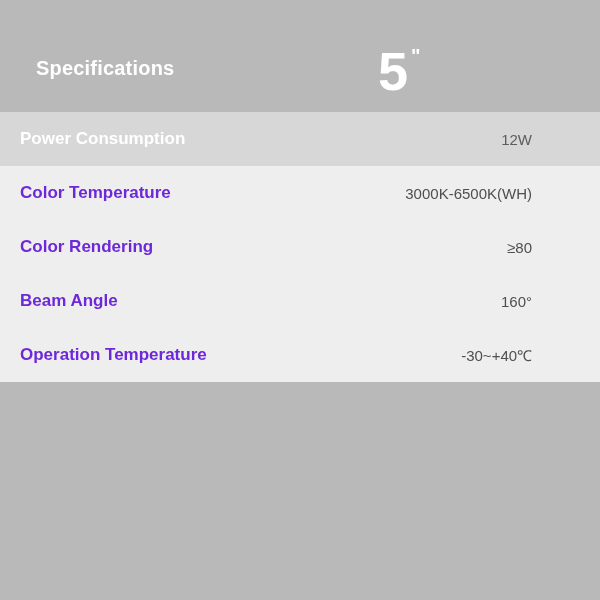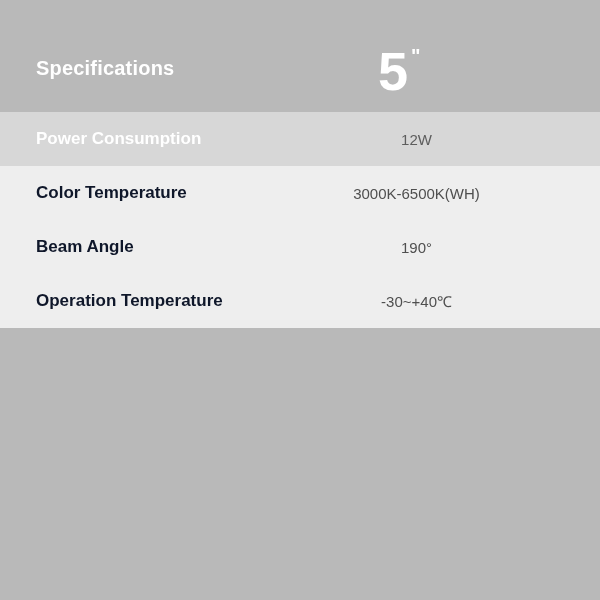--- a/index.html
+++ b/index.html
@@ -64,35 +64,35 @@
     height: 54px;
   }
   .spec-row.odd {
     background: #d7d7d7;
   }
   .spec-row.even {
     background: #eeeeee;
   }
   .spec-label {
     width: 300px;
-    padding-left: 36px;
+    padding-left: 20px;
     font-size: 17px;
     font-weight: bold;
     color: #ffffff;
     box-sizing: border-box;
     text-align: left;
     vertical-align: middle;
   }
   .spec-row.even .spec-label {
-    color: #0f172a;
+    color: #6d28d9;
   }
   .spec-value {
     font-size: 15px;
     color: #5d5d5d;
-    text-align: center;
+    text-align: right;
     padding-right: 68px;
     box-sizing: border-box;
     vertical-align: middle;
     font-weight: normal;
   }
   .spec-row.even .spec-value {
     color: #4f4f4f;
   }
   .footer-space {
     height: 52px;
@@ -114,22 +114,26 @@
     <tbody>
       <tr class="spec-row odd">
         <td class="spec-label">Power Consumption</td>
         <td class="spec-value">12W</td>
       </tr>
       <tr class="spec-row even">
         <td class="spec-label">Color Temperature</td>
         <td class="spec-value">3000K-6500K(WH)</td>
       </tr>
       <tr class="spec-row even">
+        <td class="spec-label">Color Rendering</td>
+        <td class="spec-value">≥80</td>
+      </tr>
+      <tr class="spec-row even">
         <td class="spec-label">Beam Angle</td>
-        <td class="spec-value">190°</td>
+        <td class="spec-value">160°</td>
       </tr>
       <tr class="spec-row even">
         <td class="spec-label">Operation Temperature</td>
         <td class="spec-value">-30~+40℃</td>
       </tr>
     </tbody>
   </table>
 
   <div class="footer-space"></div>
 </div>

